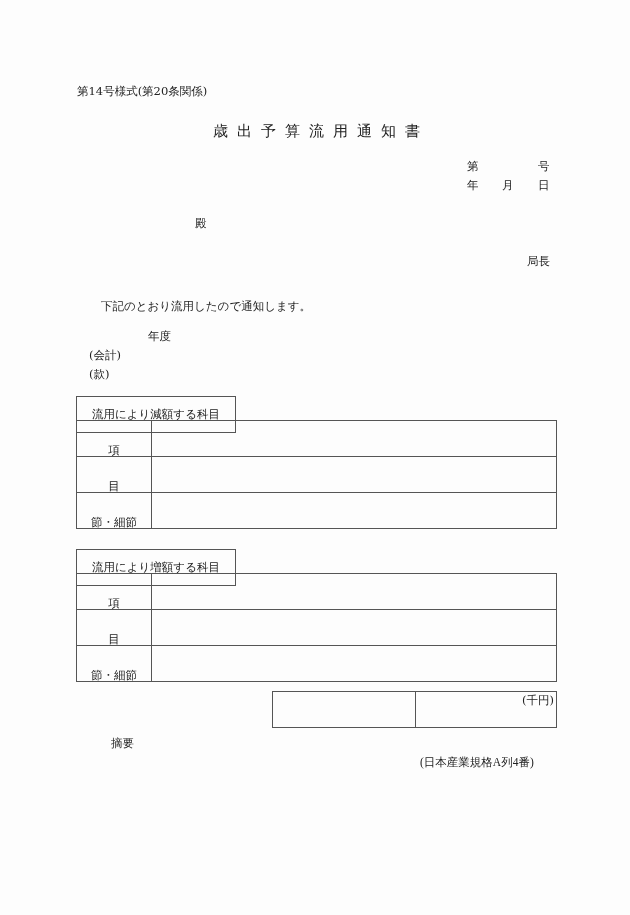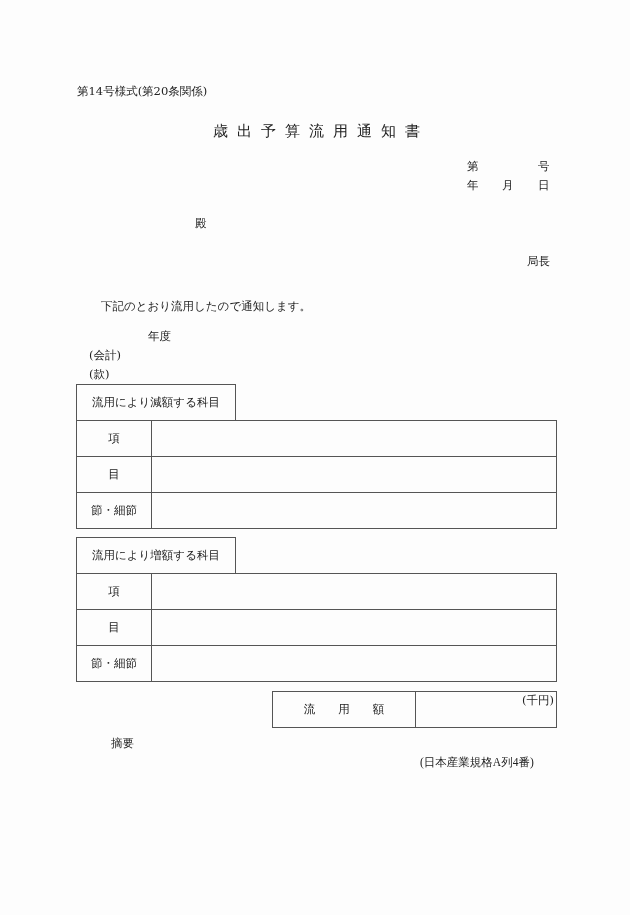--- a/index.html
+++ b/index.html
@@ -4,21 +4,21 @@
 <style>
   html, body { margin: 0; padding: 0; background: #fdfdfd; }
   body {
     width: 630px; height: 915px; position: relative; overflow: hidden;
     font-family: "DejaVu Serif", "Liberation Serif", serif;
     color: #222; font-size: 11.5px;
   }
   .abs { position: absolute; white-space: nowrap; line-height: 1; }
   .title { letter-spacing: 9px; font-size: 15px; }
   .box { position: absolute; border: 1px solid #555; box-sizing: border-box; }
-  .label-cell { display: flex; align-items: center; justify-content: center; }
+  .label-cell { display: flex; align-items: center; justify-content: center; margin-top: 12px; }
   .hline { position: absolute; height: 1px; background: #555; }
   .vline { position: absolute; width: 1px; background: #555; }
 </style>
 </head>
 <body>
 
 <div class="abs" style="left:77px; top:86px;">第14号様式(第20条関係)</div>
 
 <div class="abs title" style="left:213px; top:124px;">歳出予算流用通知書</div>
 
@@ -76,22 +76,19 @@
     </div>
   <div class="abs" style="left:75px; top:36px; width:404px; height:35px;"></div>
   <div class="abs label-cell" style="left:0; top:72px; width:74px; height:35px;">
       <span>節・細節</span>
     </div>
   <div class="abs" style="left:75px; top:72px; width:404px; height:35px;"></div>
 </div>
 
 <div class="box" style="left:272px; top:691px; width:285px; height:37px;">
   <div class="vline" style="left:142px; top:0; height:35px;"></div>
-  <div class="abs label-cell" style="left:0; top:0; width:142px; height:35px;">
-      <span>流　　用　　額</span>
-    </div>
   <div class="abs" style="right:2px; top:3px;text-align:center;">(千円)</div>
   <div class="abs" style="left:143px; top:0; width:140px; height:35px;"></div>
 </div>
 
 <div class="abs" style="left:111px; top:738px;">摘要</div>
 
 <div class="abs" style="left:420px; top:757px;font-family:Liberation Serif, serif;">(日本産業規格A列4番)</div>
 
 </body></html>

